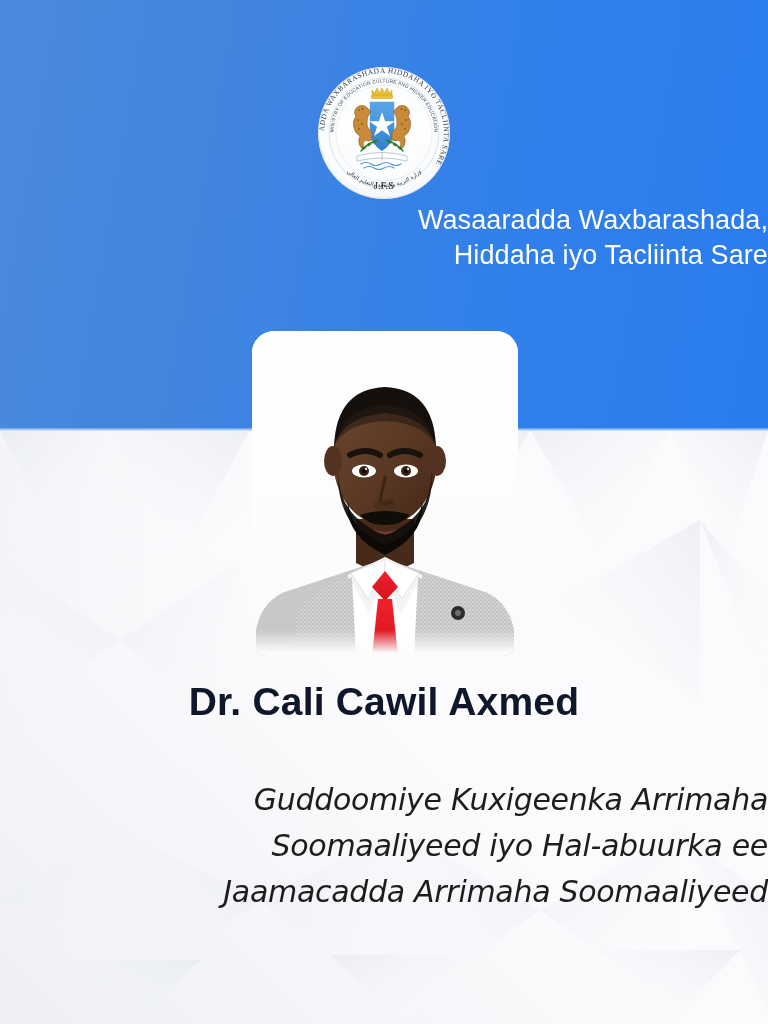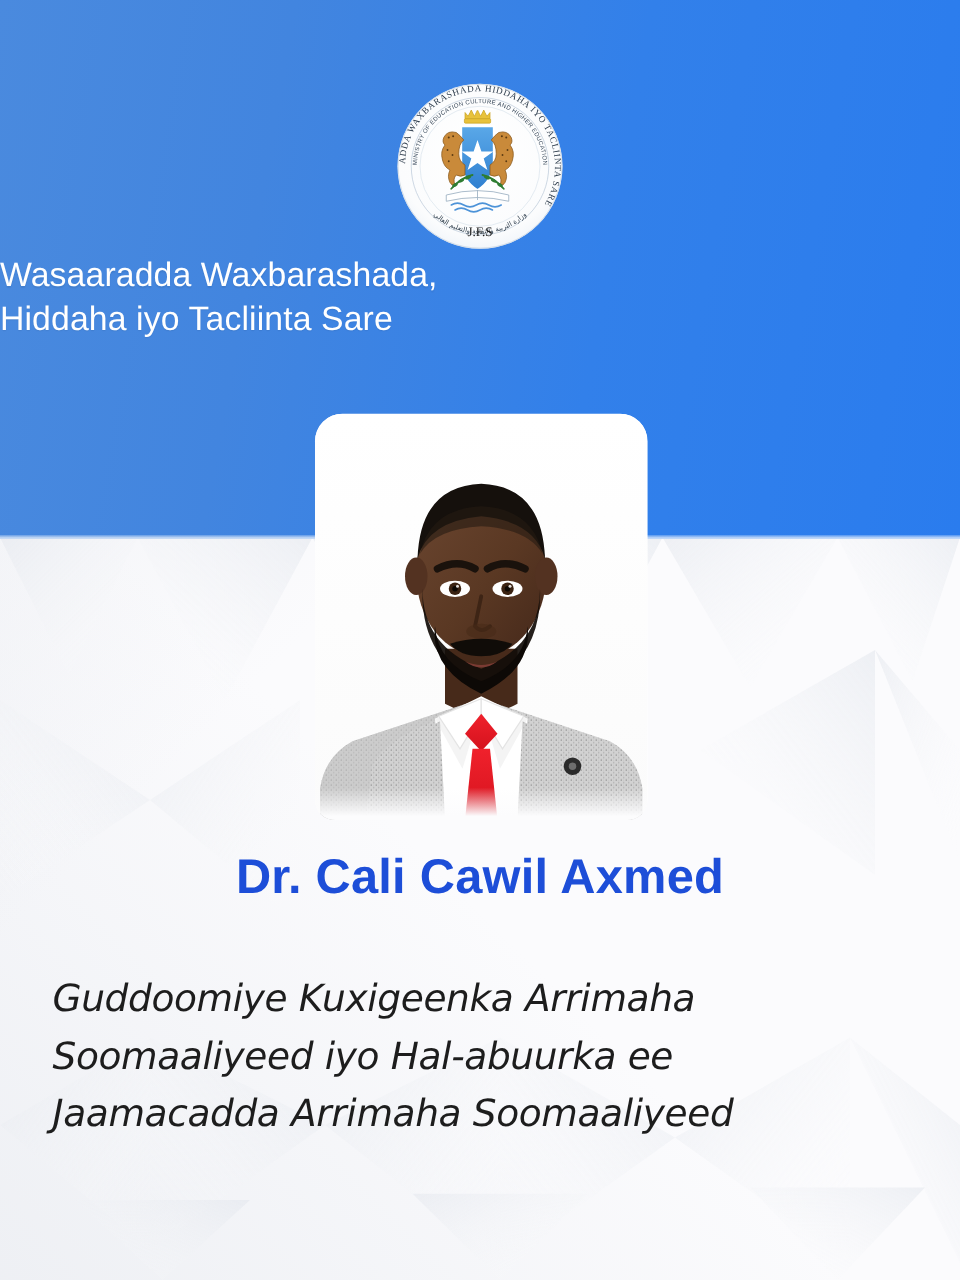--- a/index.html
+++ b/index.html
@@ -52,21 +52,21 @@
     width:152px; height:140px;
     display:flex; align-items:flex-start; justify-content:center;
   }
   .emblem { display:block; }
 
   
   .ministry-title {
     position:absolute;
     left:0; top:203px;
     width:768px;
-    text-align:left;
+    text-align:right;
     color:#ffffff;
     font-size:27px;
     line-height:35px;
     font-weight:400;
     letter-spacing:.1px;
     text-shadow:0 1px 1px rgba(0,0,0,.07);
   }
   .ministry-title .l2 { display:block; }
 
   
@@ -84,33 +84,33 @@
     background:linear-gradient(to bottom, rgba(252,252,253,0), #fcfcfd 88%);
   }
   .portrait-svg { display:block; width:266px; height:325px; }
 
   
   .person-name {
     position:absolute;
     left:0; top:679px;
     width:768px;
     text-align:center;
-    color:#1d4ed8;
+    color:#0f172a;
     font-size:39px;
     line-height:46px;
     font-weight:bold;
     letter-spacing:.2px;
   }
 
   
   .person-role {
     position:absolute;
     left:0; top:777px;
     width:768px;
-    text-align:left;
+    text-align:right;
     color:#1d1d1d;
     font-size:30px;
     line-height:46px;
     font-style:italic;
     font-weight:400;
     font-family:"DejaVu Sans", sans-serif;
     letter-spacing:-.3px;
     padding-left:42px;
   }
   .person-role span { display:block; }

